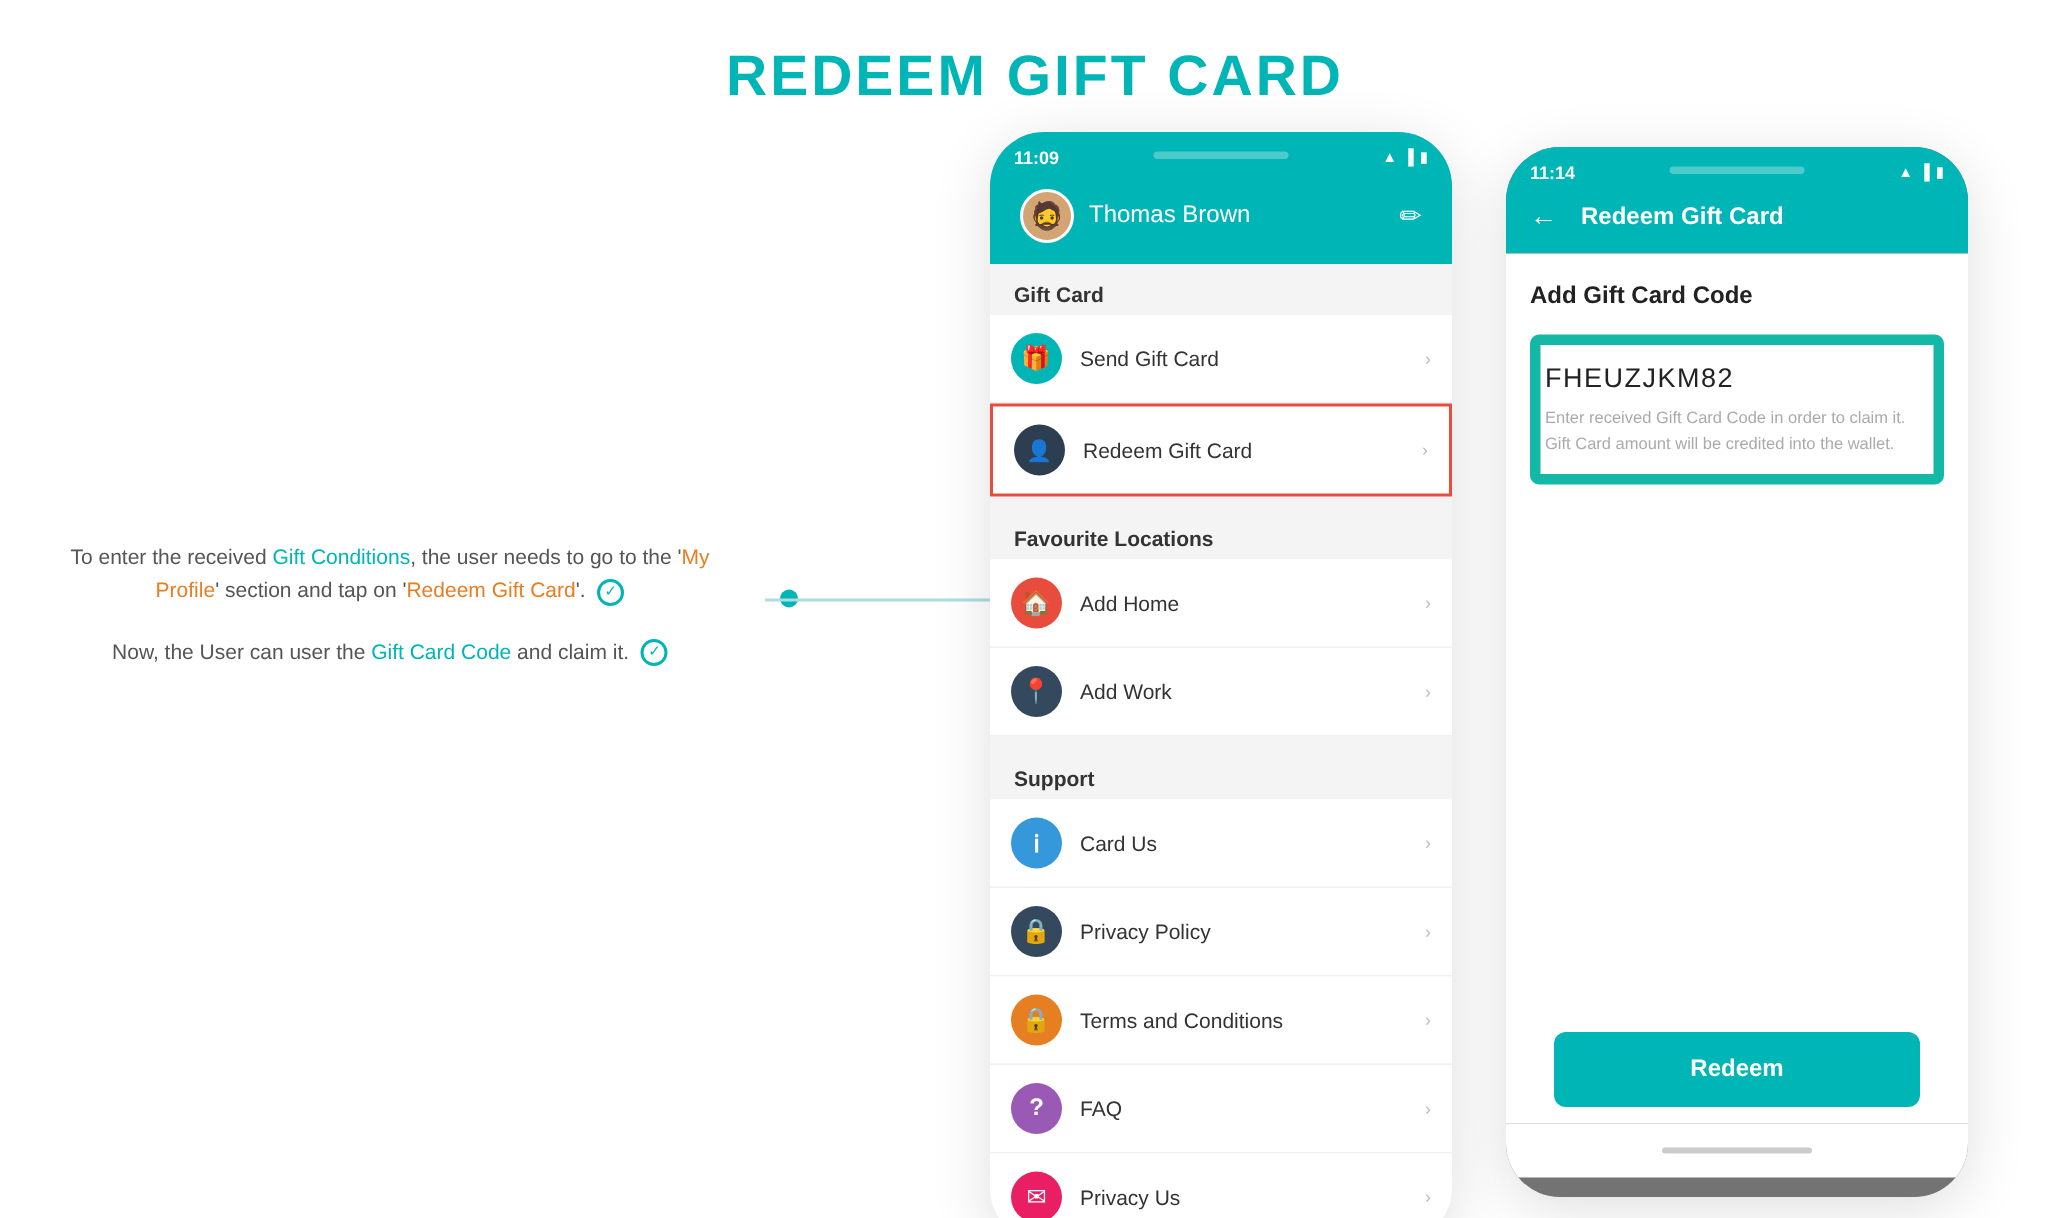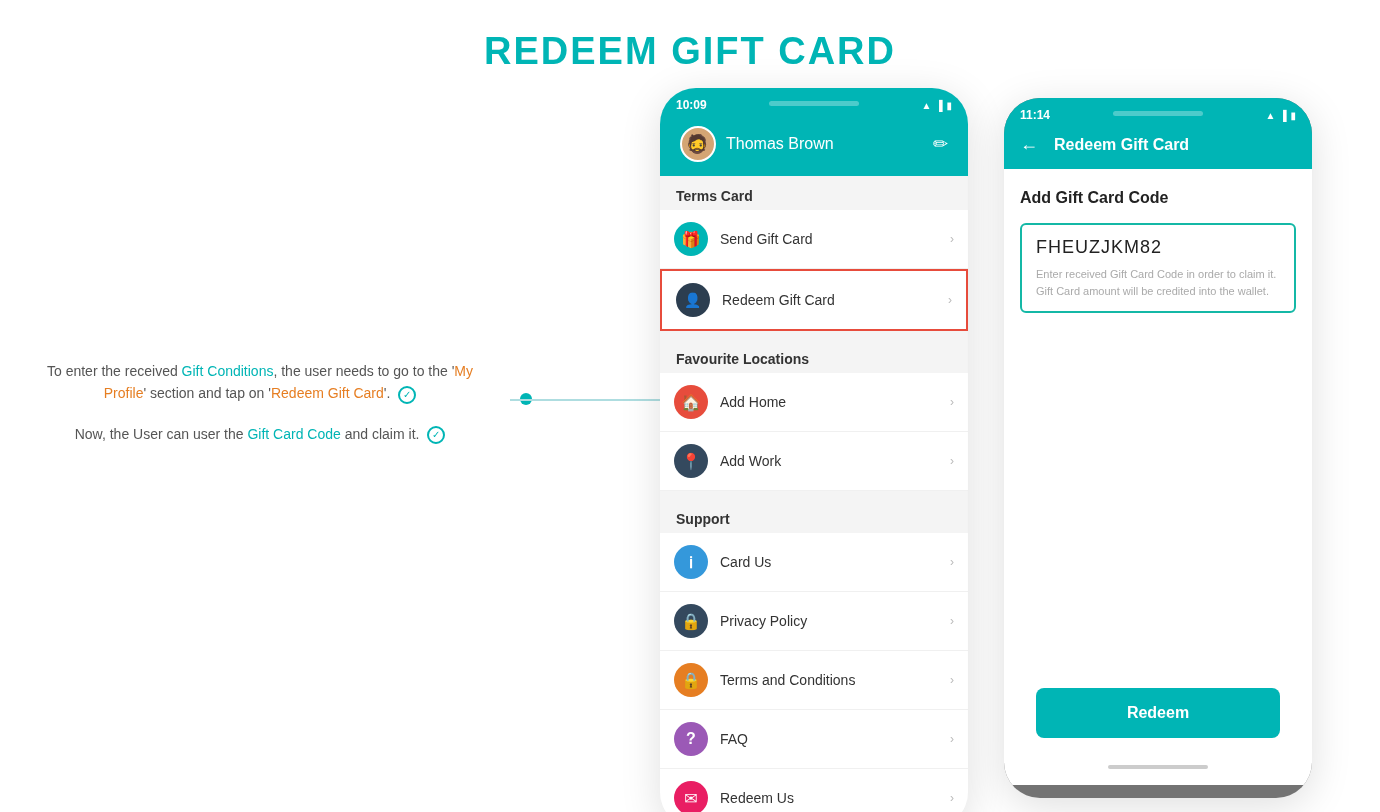--- a/index.html
+++ b/index.html
@@ -239,23 +239,23 @@
     }
 
     .section-heading {
       font-size: 16px;
       font-weight: 600;
       color: #222;
       margin-bottom: 16px;
     }
 
     .code-input-box {
-      border: 2px solid #14b8a6;
+      border: 7px solid #14b8a6;
       border-radius: 6px;
-      padding: 12px 14px;
+      padding: 12px 3px;
       margin-bottom: 21px;
     }
 
     .code-value {
       font-size: 18px;
       color: #222;
       letter-spacing: 1px;
       margin-bottom: 8px;
     }
 
@@ -317,42 +317,42 @@
 
 <div class="connector-dot"></div>
 <div class="connector"></div>
 
 <div class="phones-area">
 
   <div class="phone">
 
     <div class="phone-header">
       <div class="status-bar">
-        <span class="status-time">10:09</span>
+        <span class="status-time">11:09</span>
         <div class="phone-notch-area">
           <div class="notch-pill"></div>
         </div>
         <div class="status-icons">
           <span>▲</span>
           <span>▐</span>
           <span>▮</span>
         </div>
       </div>
       <div class="profile-bar">
         <div class="profile-avatar">
           <span class="avatar-face">🧔</span>
         </div>
         <span class="profile-name">Thomas Brown</span>
         <span class="profile-edit">✏</span>
       </div>
     </div>
 
     <div class="menu-body">
 
-      <div class="menu-section-label">Terms Card</div>
+      <div class="menu-section-label">Gift Card</div>
       <div class="menu-item">
         <div class="menu-icon icon-teal">🎁</div>
         <span class="menu-label">Send Gift Card</span>
         <span class="menu-chevron">›</span>
       </div>
       <div class="menu-item highlighted">
         <div class="menu-icon icon-dark" style="background:#2c3e50; color:#fff; font-size:14px; display:flex; align-items:center; justify-content:center;">👤</div>
         <span class="menu-label">Redeem Gift Card</span>
         <span class="menu-chevron">›</span>
       </div>
@@ -389,21 +389,21 @@
         <span class="menu-label">Terms and Conditions</span>
         <span class="menu-chevron">›</span>
       </div>
       <div class="menu-item">
         <div class="menu-icon" style="background:#9b59b6; color:#fff; font-weight:bold;">?</div>
         <span class="menu-label">FAQ</span>
         <span class="menu-chevron">›</span>
       </div>
       <div class="menu-item">
         <div class="menu-icon" style="background:#e91e63; color:#fff;">✉</div>
-        <span class="menu-label">Redeem Us</span>
+        <span class="menu-label">Privacy Us</span>
         <span class="menu-chevron">›</span>
       </div>
 
     </div>
 
   </div>
 
   <div class="phone2" style="position:relative; min-height:700px;">
 
     <div class="phone2-header">

